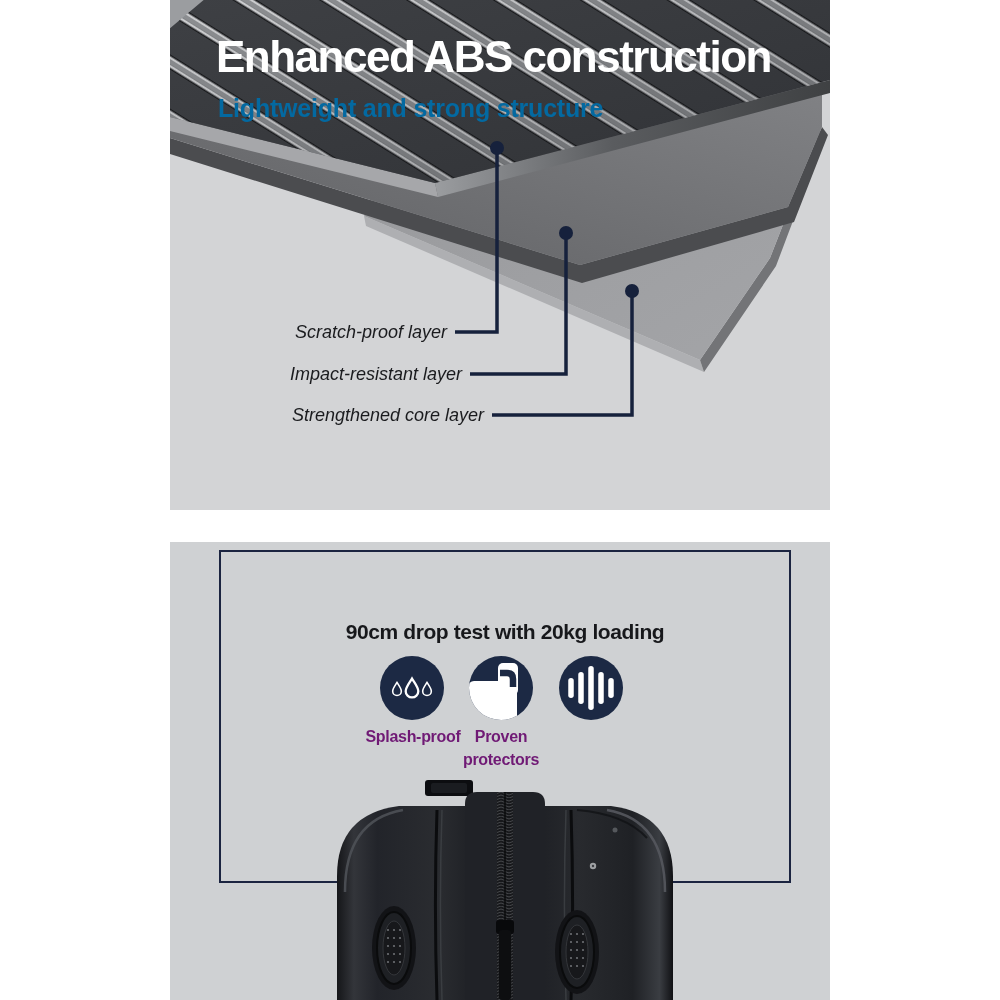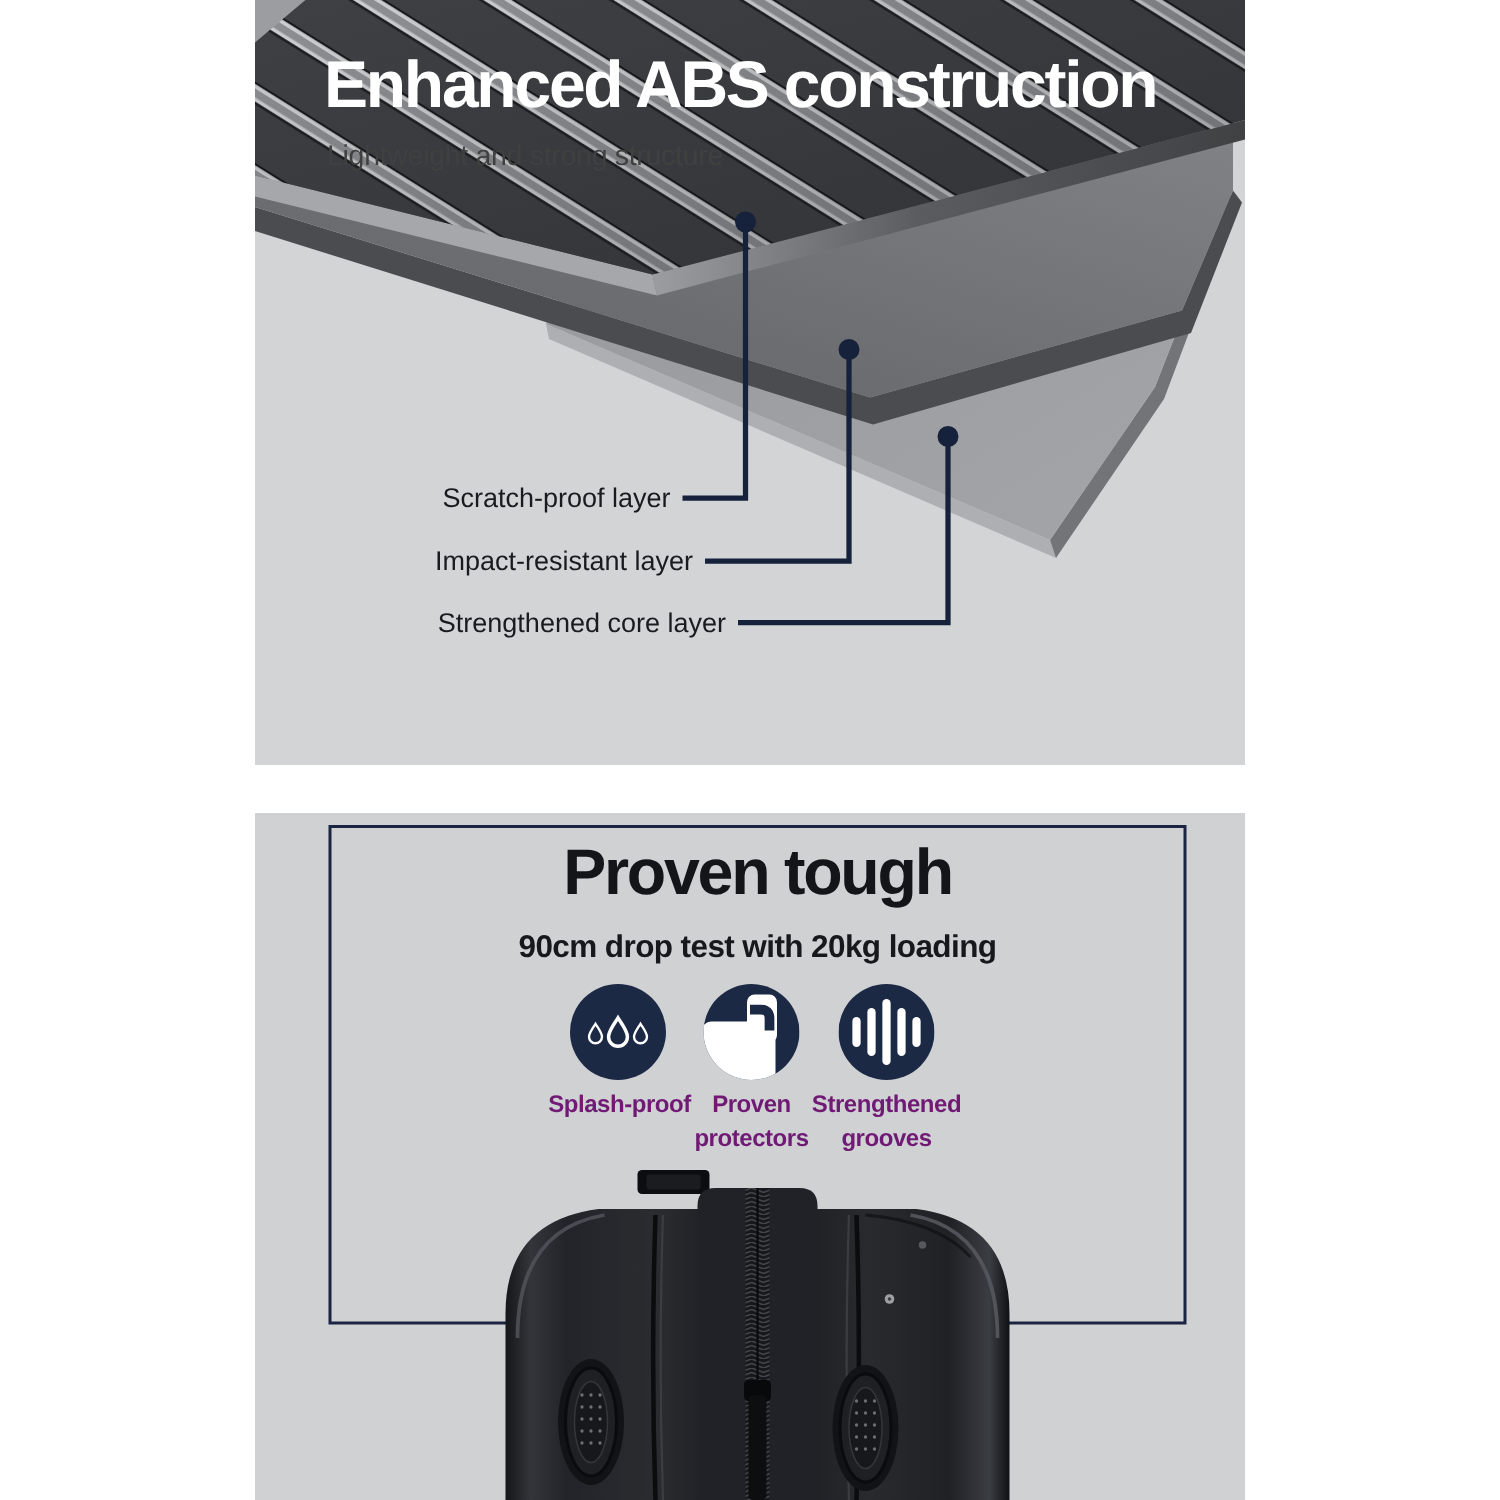--- a/index.html
+++ b/index.html
@@ -4,24 +4,24 @@
 <style>
   html,body{margin:0;padding:0;background:#ffffff;}
   .page{position:relative;width:1000px;height:1000px;background:#ffffff;overflow:hidden;
         font-family:"Liberation Sans",sans-serif;}
   section{position:absolute;left:170px;width:660px;overflow:hidden;}
   .top-section{top:0;height:510px;background:#d3d4d6;}
   .bottom-section{top:542px;height:458px;background:#cfd1d3;}
   .layers-svg{position:absolute;left:0;top:0;}
   .top-title{position:absolute;left:46px;top:32px;margin:0;color:#ffffff;
              font-size:44px;font-weight:bold;letter-spacing:-1.5px;white-space:nowrap;}
-  .top-subtitle{position:absolute;left:48px;top:94px;margin:0;color:#404040;
-             font-size:19px;font-weight:400;letter-spacing:-0.2px;white-space:nowrap;}
+  .top-subtitle{position:absolute;left:48px;top:94px;margin:0;color:#0369a1;
+             font-size:25px;font-weight:700;letter-spacing:-0.2px;white-space:nowrap;}
   .callout{position:absolute;height:24px;line-height:24px;color:#1a1b1e;font-size:18px;
-           text-align:right;white-space:nowrap;}
+           text-align:right;white-space:nowrap;font-style:italic;}
   .callout-1{right:383px;top:320px;}
   .callout-2{right:368px;top:362px;}
   .callout-3{right:346px;top:403px;}
   .border-box{position:absolute;left:49px;top:8px;width:568px;height:329px;
               border:2px solid #1b2440;}
   .bottom-title{position:absolute;left:49px;top:16px;width:572px;margin:0;text-align:center;
               color:#131519;font-size:43px;font-weight:bold;letter-spacing:-1.5px;}
   .bottom-subtitle{position:absolute;left:49px;top:78px;width:572px;margin:0;text-align:center;
               color:#17181b;font-size:21px;font-weight:600;letter-spacing:-0.4px;}
   .feature-circle{position:absolute;top:114px;width:64px;height:64px;}
@@ -107,21 +107,20 @@
 
     <div class="callout callout-1">Scratch-proof layer</div>
     <div class="callout callout-2">Impact-resistant layer</div>
     <div class="callout callout-3">Strengthened core layer</div>
   </section>
 
   <section class="bottom-section">
 
     <div class="border-box"></div>
 
-    <h2 class="bottom-title">Proven tough</h2>
     <p class="bottom-subtitle">90cm drop test with 20kg loading</p>
 
     <div class="feature-circle fc-1">
       <svg width="64" height="64" viewBox="-32 -32 64 64">
         <circle cx="0" cy="0" r="32" fill="#1c2944"></circle>
         <g stroke="#ffffff" stroke-width="2.2" fill="none">
           <path transform="translate(-15,1) scale(0.72)" d="M 0 -9 C 2.8 -4.5 6 -0.5 6 3 A 6 6 0 1 1 -6 3 C -6 -0.5 -2.8 -4.5 0 -9 Z"></path>
           <path transform="translate(0,0) scale(1.05)" d="M 0 -9 C 2.8 -4.5 6 -0.5 6 3 A 6 6 0 1 1 -6 3 C -6 -0.5 -2.8 -4.5 0 -9 Z"></path>
           <path transform="translate(15,1) scale(0.72)" d="M 0 -9 C 2.8 -4.5 6 -0.5 6 3 A 6 6 0 1 1 -6 3 C -6 -0.5 -2.8 -4.5 0 -9 Z"></path>
         </g>
@@ -152,21 +151,20 @@
           <rect x="-12.75" y="-16" width="5.5" height="32" rx="2.75"></rect>
           <rect x="-2.75" y="-22" width="5.5" height="44" rx="2.75"></rect>
           <rect x="7.25" y="-16" width="5.5" height="32" rx="2.75"></rect>
           <rect x="17.25" y="-10" width="5.5" height="20" rx="2.75"></rect>
         </g>
       </svg>
     </div>
 
     <div class="feature-label fl-1">Splash-proof</div>
     <div class="feature-label fl-2">Proven protectors</div>
-    <div class="feature-label fl-3">Strengthened grooves</div>
 
     <svg class="suitcase-svg" width="360" height="220" viewBox="0 0 360 220">
       <defs>
         <linearGradient id="caseBody" x1="0" y1="0" x2="1" y2="0">
           <stop offset="0" stop-color="#151619"></stop>
             <stop offset="0.05" stop-color="#33353a"></stop>
           <stop offset="0.12" stop-color="#22242a"></stop>
             <stop offset="0.30" stop-color="#2a2c30"></stop>
           <stop offset="0.42" stop-color="#1d1f24"></stop>
             <stop offset="0.47" stop-color="#303237"></stop>

